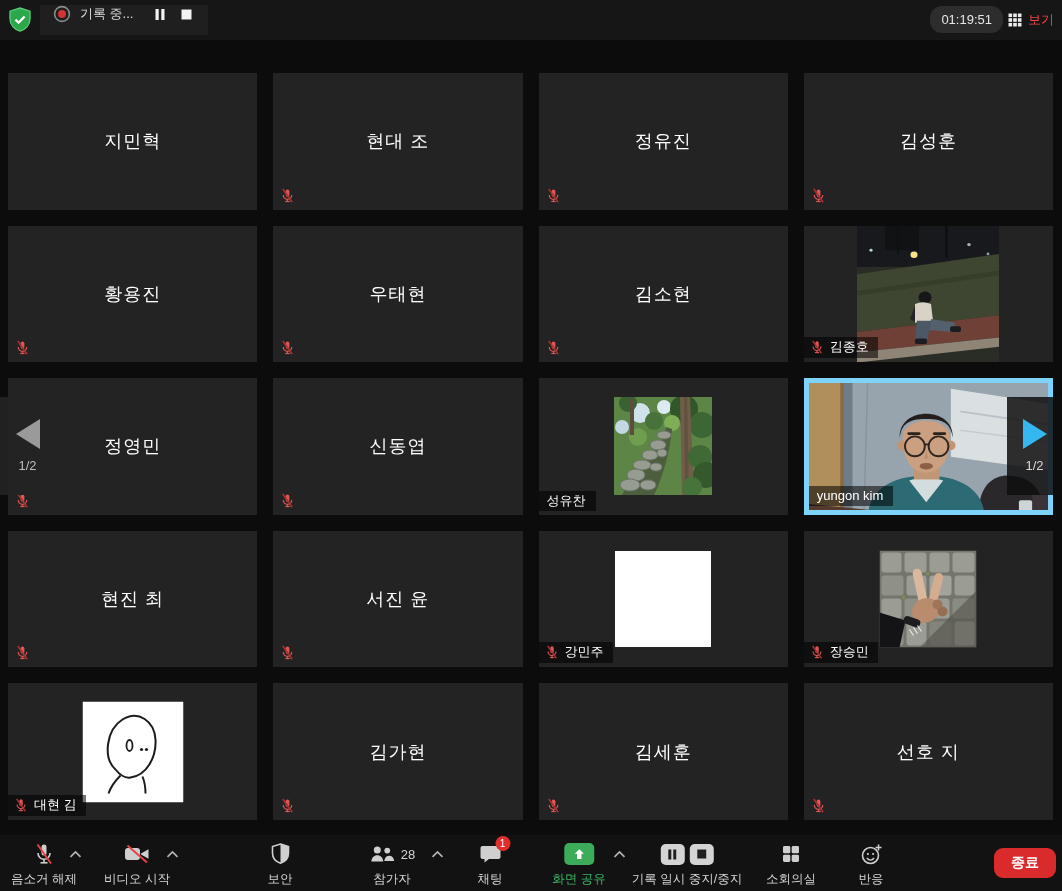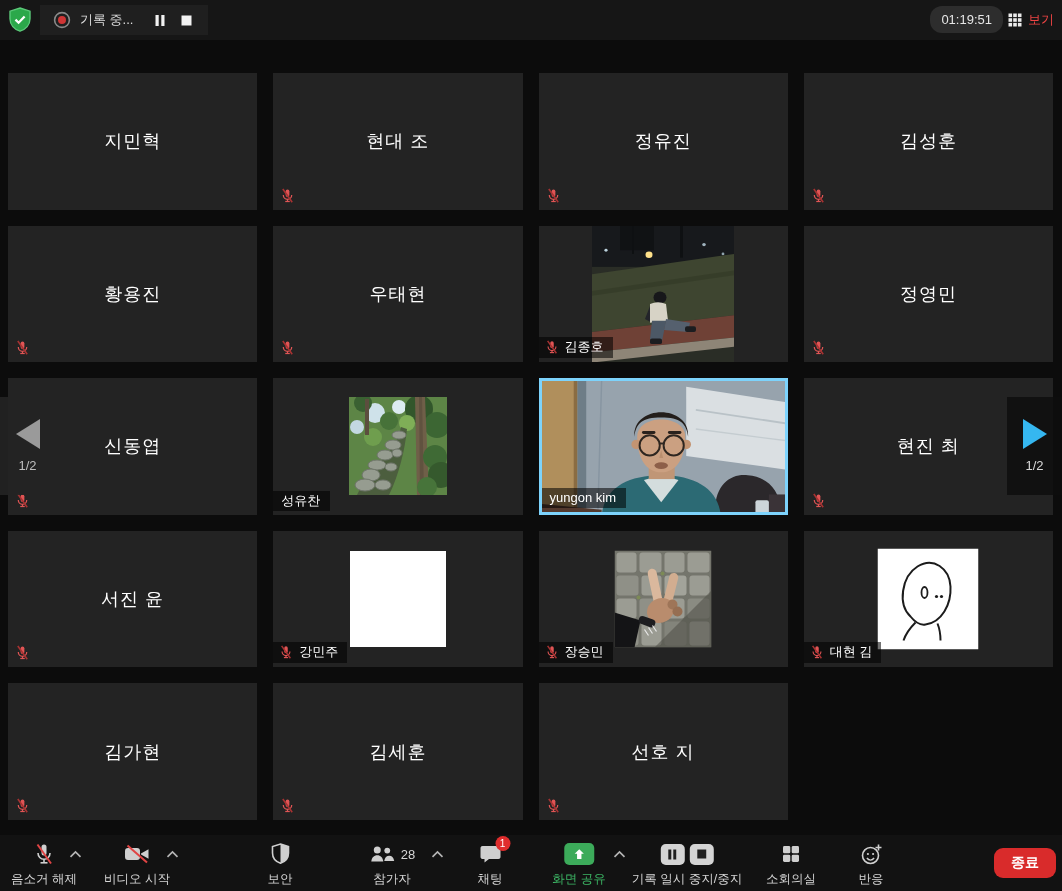--- a/index.html
+++ b/index.html
@@ -3,36 +3,36 @@
 <meta charset="utf-8">
 <style>
   * { margin:0; padding:0; box-sizing:border-box; }
   html,body { width:1062px; height:891px; background:#0c0c0c; overflow:hidden;
     font-family:"Liberation Sans","DejaVu Sans",sans-serif; }
   .stage { position:relative; width:1062px; height:891px; background:#0c0c0c; }
 
   
   .topbar { position:absolute; top:0; left:0; right:0; height:40px; background:#161616; }
   .shield-btn { position:absolute; left:6px; top:6px; width:28px; height:28px; display:flex; align-items:center; justify-content:center; cursor:pointer; }
-  .rec-pill { position:absolute; left:40px; top:5px; width:168px; height:30px; background:#1f1f1f; display:flex; align-items:center; padding:0 13px; }
+  .rec-pill { position:absolute; left:40px; top:5px; width:168px; height:30px; background:#1f1f1f; display:flex; padding:0 13px; }
   .rec-pill .rec-ico { width:18px; height:18px; flex:0 0 auto; }
   .rec-text { color:#dedede; font-size:13px; margin-left:9px; white-space:nowrap; }
   .rec-btn { width:18px; height:18px; display:flex; align-items:center; justify-content:center; cursor:pointer; }
   .rec-btn.pause { margin-left:18px; }
   .rec-btn.stop { margin-left:9px; }
   .timer-box { position:absolute; right:59px; top:6px; height:27px; background:#2d2d2d; color:#e6e6e6;
     font-size:13px; display:flex; align-items:center; padding:0 11px; border-radius:12px; }
   .view-btn { position:absolute; right:8px; top:8px; height:24px; display:flex; align-items:center; gap:6px;
     color:#ef4444; font-size:13px; cursor:pointer; }
 
   
   .grid { position:absolute; top:73px; left:8px; width:1045px; height:747px;
     display:grid; grid-template-columns:repeat(4,1fr); grid-template-rows:repeat(5,1fr); gap:16px; }
   .tile { position:relative; background:#232323; overflow:hidden; cursor:pointer; }
-  .tile.active { border:3px solid #7dd3fc; }
+  .tile.active { border:5px solid #7dd3fc; }
   .cname { position:absolute; inset:0; display:flex; align-items:center; justify-content:center;
     color:#ffffff; font-size:18px; letter-spacing:1px; }
   .mic-badge { position:absolute; left:7px; bottom:7px; width:15px; height:15px; }
   .chip { position:absolute; left:0; bottom:4px; display:inline-flex; align-items:flex-start; gap:6px;
     background:rgba(0,0,0,0.55); color:#fff; font-size:13px; padding:3px 9px 4px 6px; line-height:1; }
   .chip.noicon { padding:3px 10px 4px 8px; }
   .chip .chip-mic { width:14px; height:14px; flex:0 0 auto; }
   .avatar-box { position:absolute; left:50%; top:50%; transform:translate(-50%,-50%); }
   .photo-box { position:absolute; left:50%; top:0; height:100%; transform:translateX(-50%); }
   .fill-video { position:absolute; inset:0; }
@@ -203,20 +203,26 @@
     </div>
 
     <div class="tile">
       <div class="cname">황용진</div>
       <svg class="mic-badge">
           <use href="#sym-mic-muted" xlink:href="#sym-mic-muted"></use>
         </svg>
     </div>
     <div class="tile">
       <div class="cname">우태현</div>
+      <svg class="mic-badge">
+          <use href="#sym-mic-muted" xlink:href="#sym-mic-muted"></use>
+        </svg>
+    </div>
+    <div class="tile">
+      <div class="cname">김소현</div>
       <svg class="mic-badge">
           <use href="#sym-mic-muted" xlink:href="#sym-mic-muted"></use>
         </svg>
     </div>
     <div class="tile">
       <svg class="photo-box" width="142" viewBox="0 0 142 147" preserveAspectRatio="none">
         <rect width="142" height="147" fill="#2a2d26"></rect>
         <rect width="142" height="44" fill="#17191c"></rect>
         <rect x="28" y="0" width="34" height="26" fill="#101214"></rect>
         <rect x="88" y="0" width="3" height="34" fill="#0e1012"></rect>

